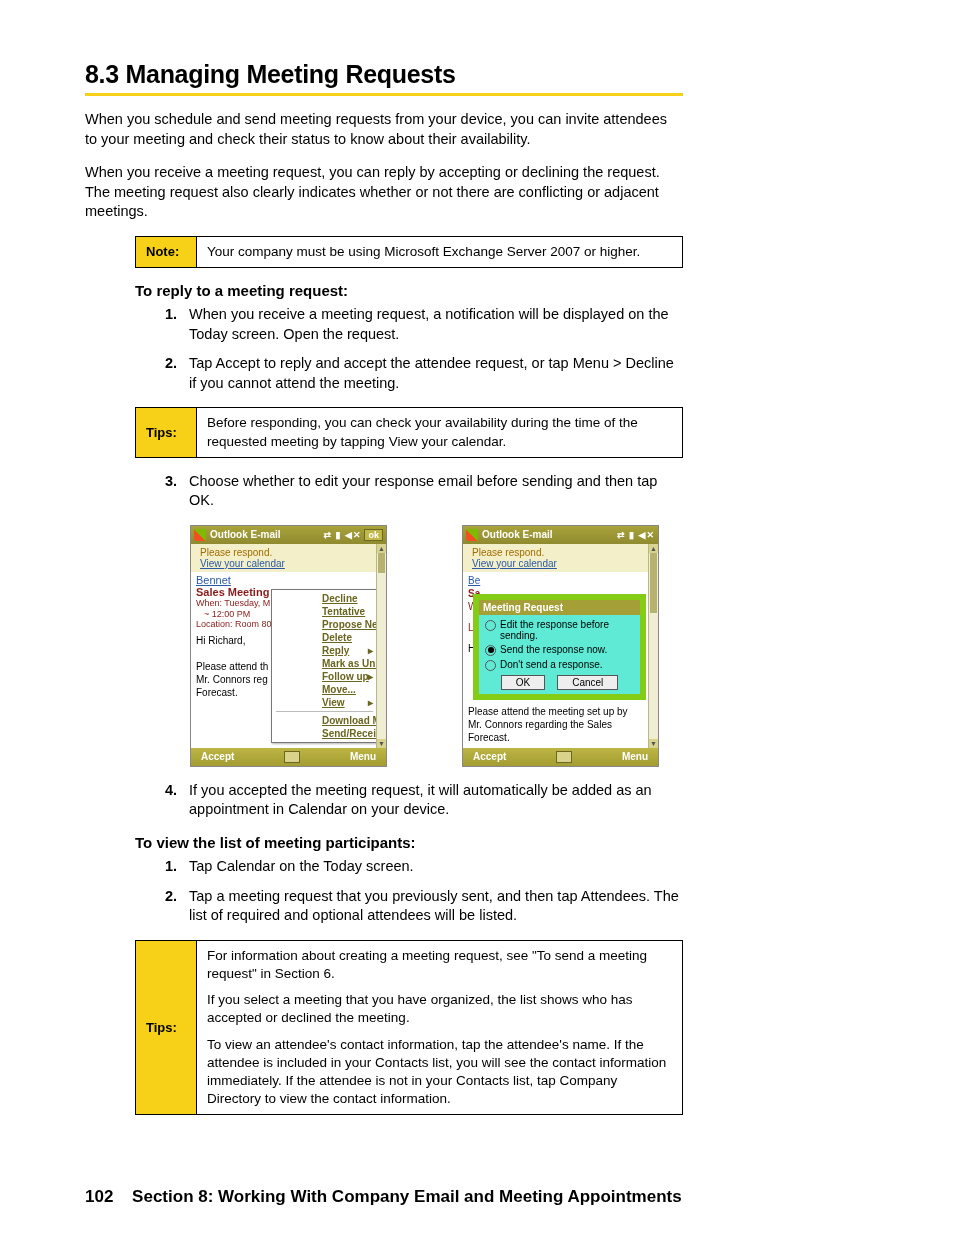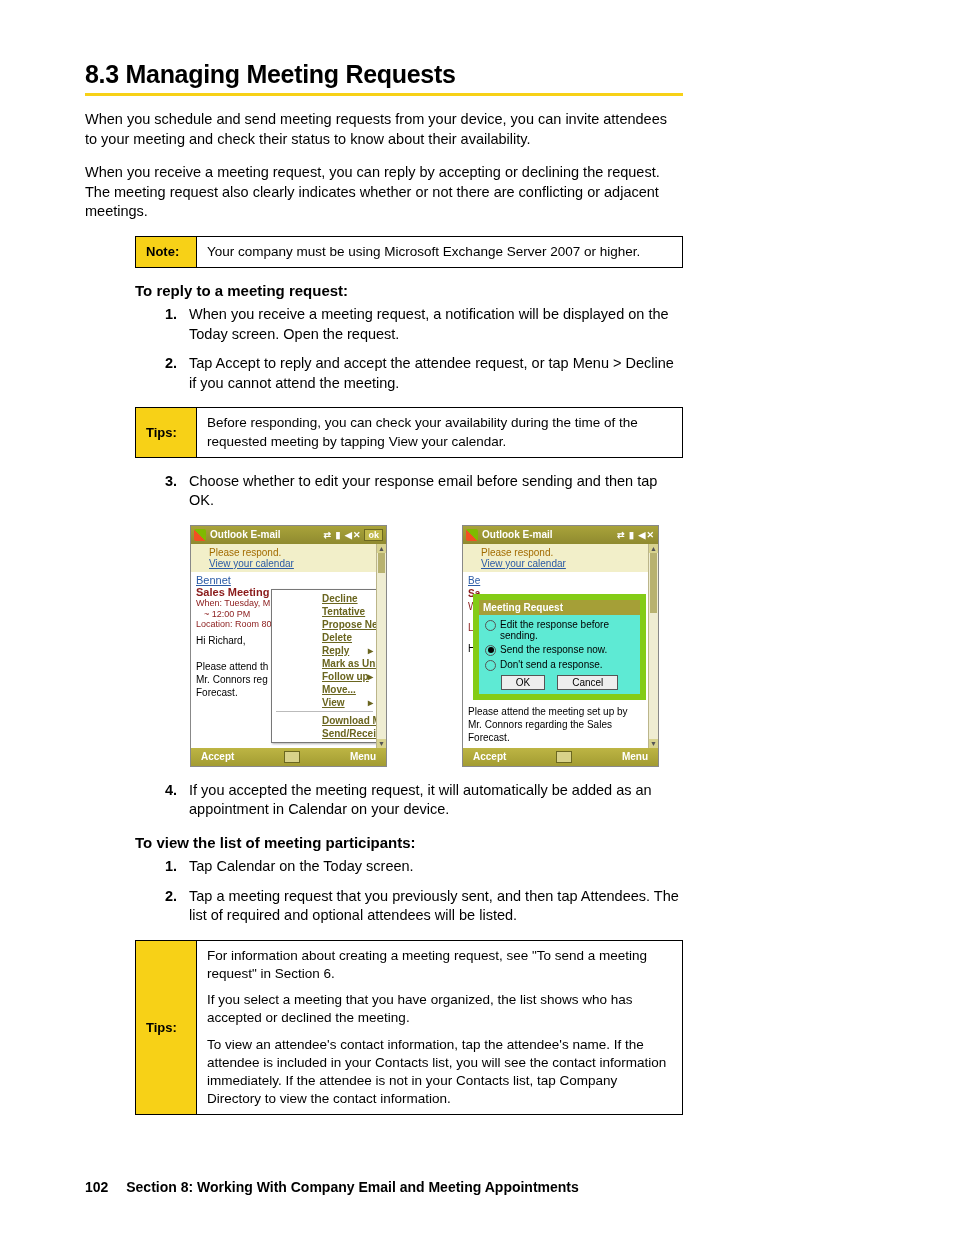--- a/index.html
+++ b/index.html
@@ -125,21 +125,21 @@
   .phone .toolbar .kb {
     width:14px; height:10px; background:#d8d28a; border:1px solid #6b6720;
   }
   .phone .pbody {
     position: relative;
     height: 204px;
     overflow: hidden;
   }
   .phone .topnotice {
     background:#f2efc9;
-    padding:3px 18px;
+    padding:3px 9px;
     font-size:10px;
   }
   .phone .topnotice .pr { color:#a26b00; }
   .phone .topnotice .vyc { color:#2a5aa5; text-decoration:underline; }
   .phone .sender {
     padding:2px 5px 0 5px;
     color:#2a5aa5;
     text-decoration:underline;
     font-size:11px;
   }
@@ -207,22 +207,22 @@
     margin:-4px -6px 4px -6px; padding:2px 4px; font-size:10px;
   }
   .phone .dialog label { display:flex; align-items:flex-start; gap:4px; font-size:10px; margin-bottom:3px;}
   .phone .dialog .radio { width:9px; height:9px; border:1px solid #555; border-radius:50%; flex:none; margin-top:1px; position:relative;}
   .phone .dialog .radio.sel::after{content:"";position:absolute;inset:1.5px;background:#000;border-radius:50%;}
   .phone .dialog .dbtns { display:flex; gap:12px; justify-content:center; margin-top:4px;}
   .phone .dialog .dbtn { border:1px solid #555; padding:1px 14px; font-size:10px; background:#eee;}
   .footer {
     position: absolute;
     left: 85px;
-    bottom: 40px;
-    font-size: 14px;
+    bottom: 28px;
+    font-size: 17px;
   }
   .footer .pg { font-weight:700; margin-right:14px; }
   .footer .sec { font-weight:700; }
 </style>
 </head>
 <body>
 
 <div class="page">
 
   <h1 class="section-heading">8.3 Managing Meeting Requests</h1>

